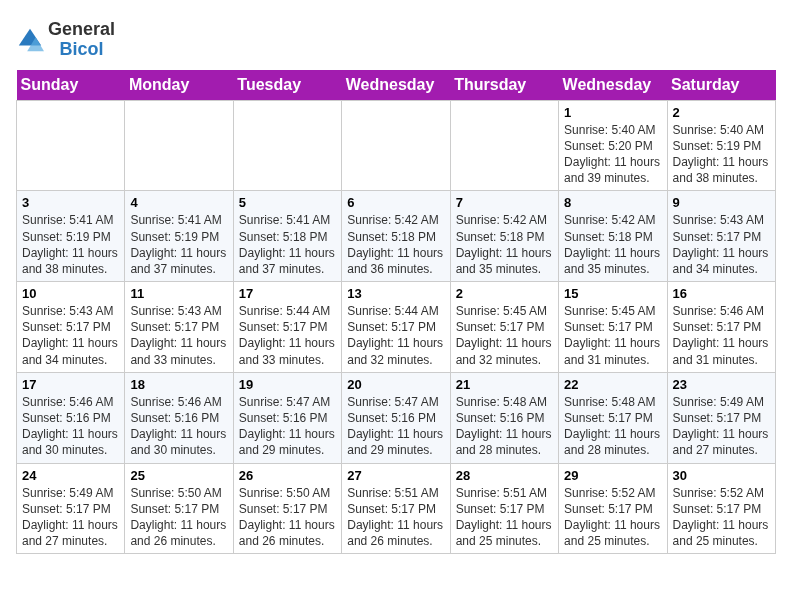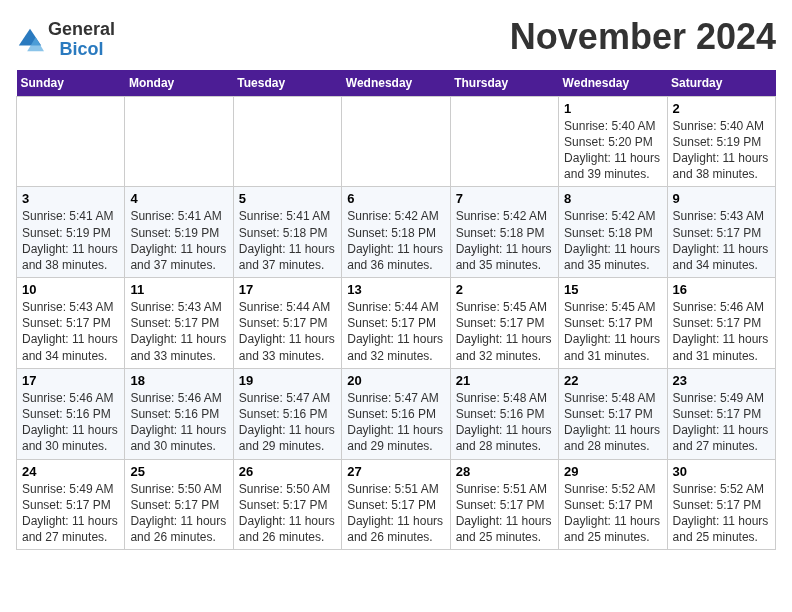--- a/index.html
+++ b/index.html
@@ -47,25 +47,25 @@
     .location {
       font-size: 15px;
       color: #555;
     }
     .calendar {
       width: 100%;
       border-collapse: collapse;
       font-size: 11px;
     }
     .calendar th {
-      background-color: #4c1d95;
+      background-color: #a21caf;
       color: #fff;
       padding: 6px 4px;
       text-align: left;
-      font-size: 12px;
+      font-size: 16px;
       font-weight: bold;
     }
     .calendar td {
       border: 1px solid #ccc;
       vertical-align: top;
       padding: 4px 5px;
       width: 14.28%;
       min-height: 75px;
       height: 80px;
     }
@@ -98,21 +98,20 @@
     <svg class="logo-icon" viewBox="0 0 40 40" xmlns="http://www.w3.org/2000/svg">
       <polygon points="20,4 36,28 4,28" fill="#2a7abf"></polygon>
       <polygon points="28,16 40,36 16,36" fill="#5aabdf" opacity="0.7"></polygon>
     </svg>
     <div class="logo-text">
       <span class="general">General</span>
       <span class="blue">Bicol</span>
     </div>
   </div>
   <div class="title-area">
-    <div class="month-title">November 2024</div>
   </div>
 </div>
 
 <table class="calendar">
   <thead>
     <tr>
     <th>Sunday</th>
         <th>Monday</th>
         <th>Tuesday</th>
         <th>Wednesday</th>

